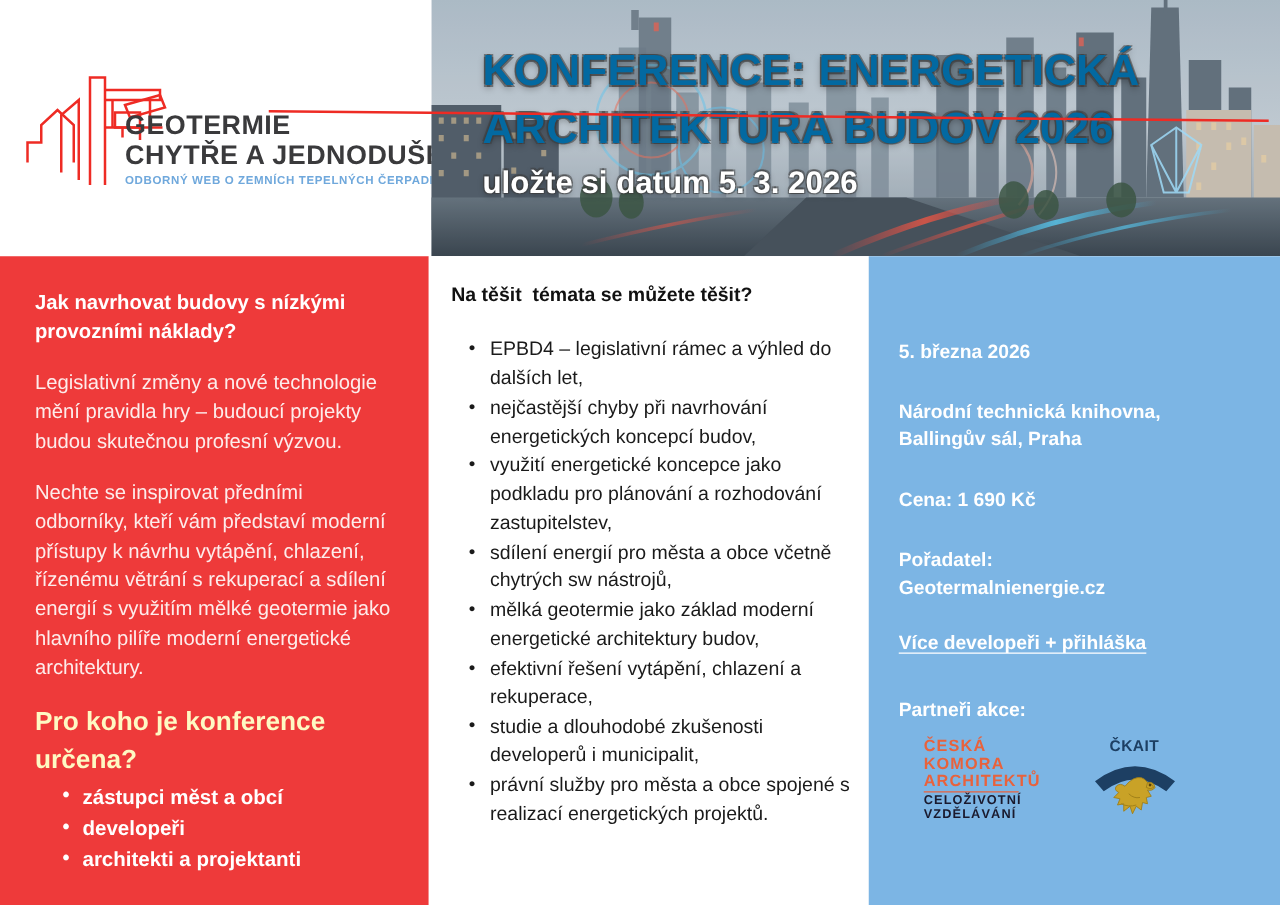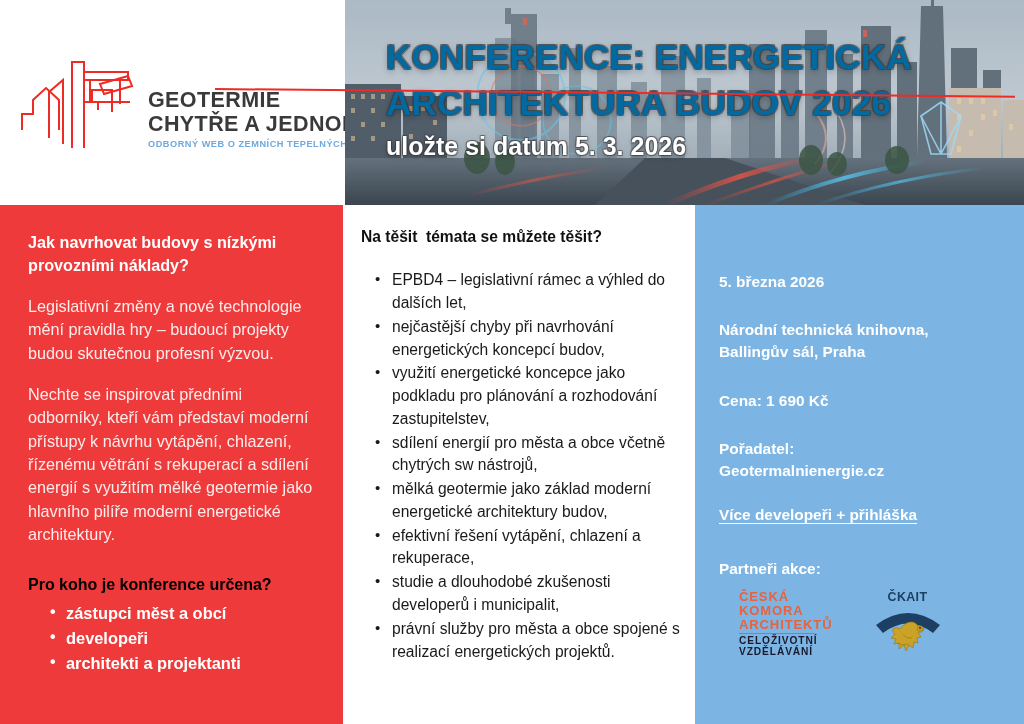--- a/index.html
+++ b/index.html
@@ -29,21 +29,20 @@
     width: 345px; height: 205px;
     background: #ffffff;
   }
   .logo-mark {
     position: absolute; left: 16px; top: 52px;
     width: 118px; height: 98px;
   }
   .logo-text {
     position: absolute; left: 100px; top: 88px;
     width: 240px;
-    margin-left: 48px;
   }
   .logo-line1, .logo-line2 {
     font-weight: 700;
     font-size: 21.5px;
     letter-spacing: 0.4px;
     color: #3a3a3c;
     line-height: 1.12;
     white-space: nowrap;
   }
   .logo-tagline {
@@ -135,23 +134,23 @@
   .l-head {
     color: #ffffff; font-weight: 700;
     font-size: 16.2px; line-height: 1.42;
   }
   .l-para {
     color: #fdeceb; font-weight: 400;
     font-size: 16.2px; line-height: 1.44;
     margin-top: 18px;
   }
   .l-head2 {
-    color: #000000; font-weight: 700;
-    font-size: 16px; line-height: 1.4;
-    margin-top: 28px;
+    color: #fef9c3; font-weight: 700;
+    font-size: 21px; line-height: 1.4;
+    margin-top: 17px;
   }
   .l-list {
     list-style: none;
     margin-top: 4px; padding-left: 22px;
   }
   .l-list li {
     color: #ffffff; font-weight: 700;
     font-size: 16.4px; line-height: 1.52;
     position: relative; padding-left: 16px;
   }

